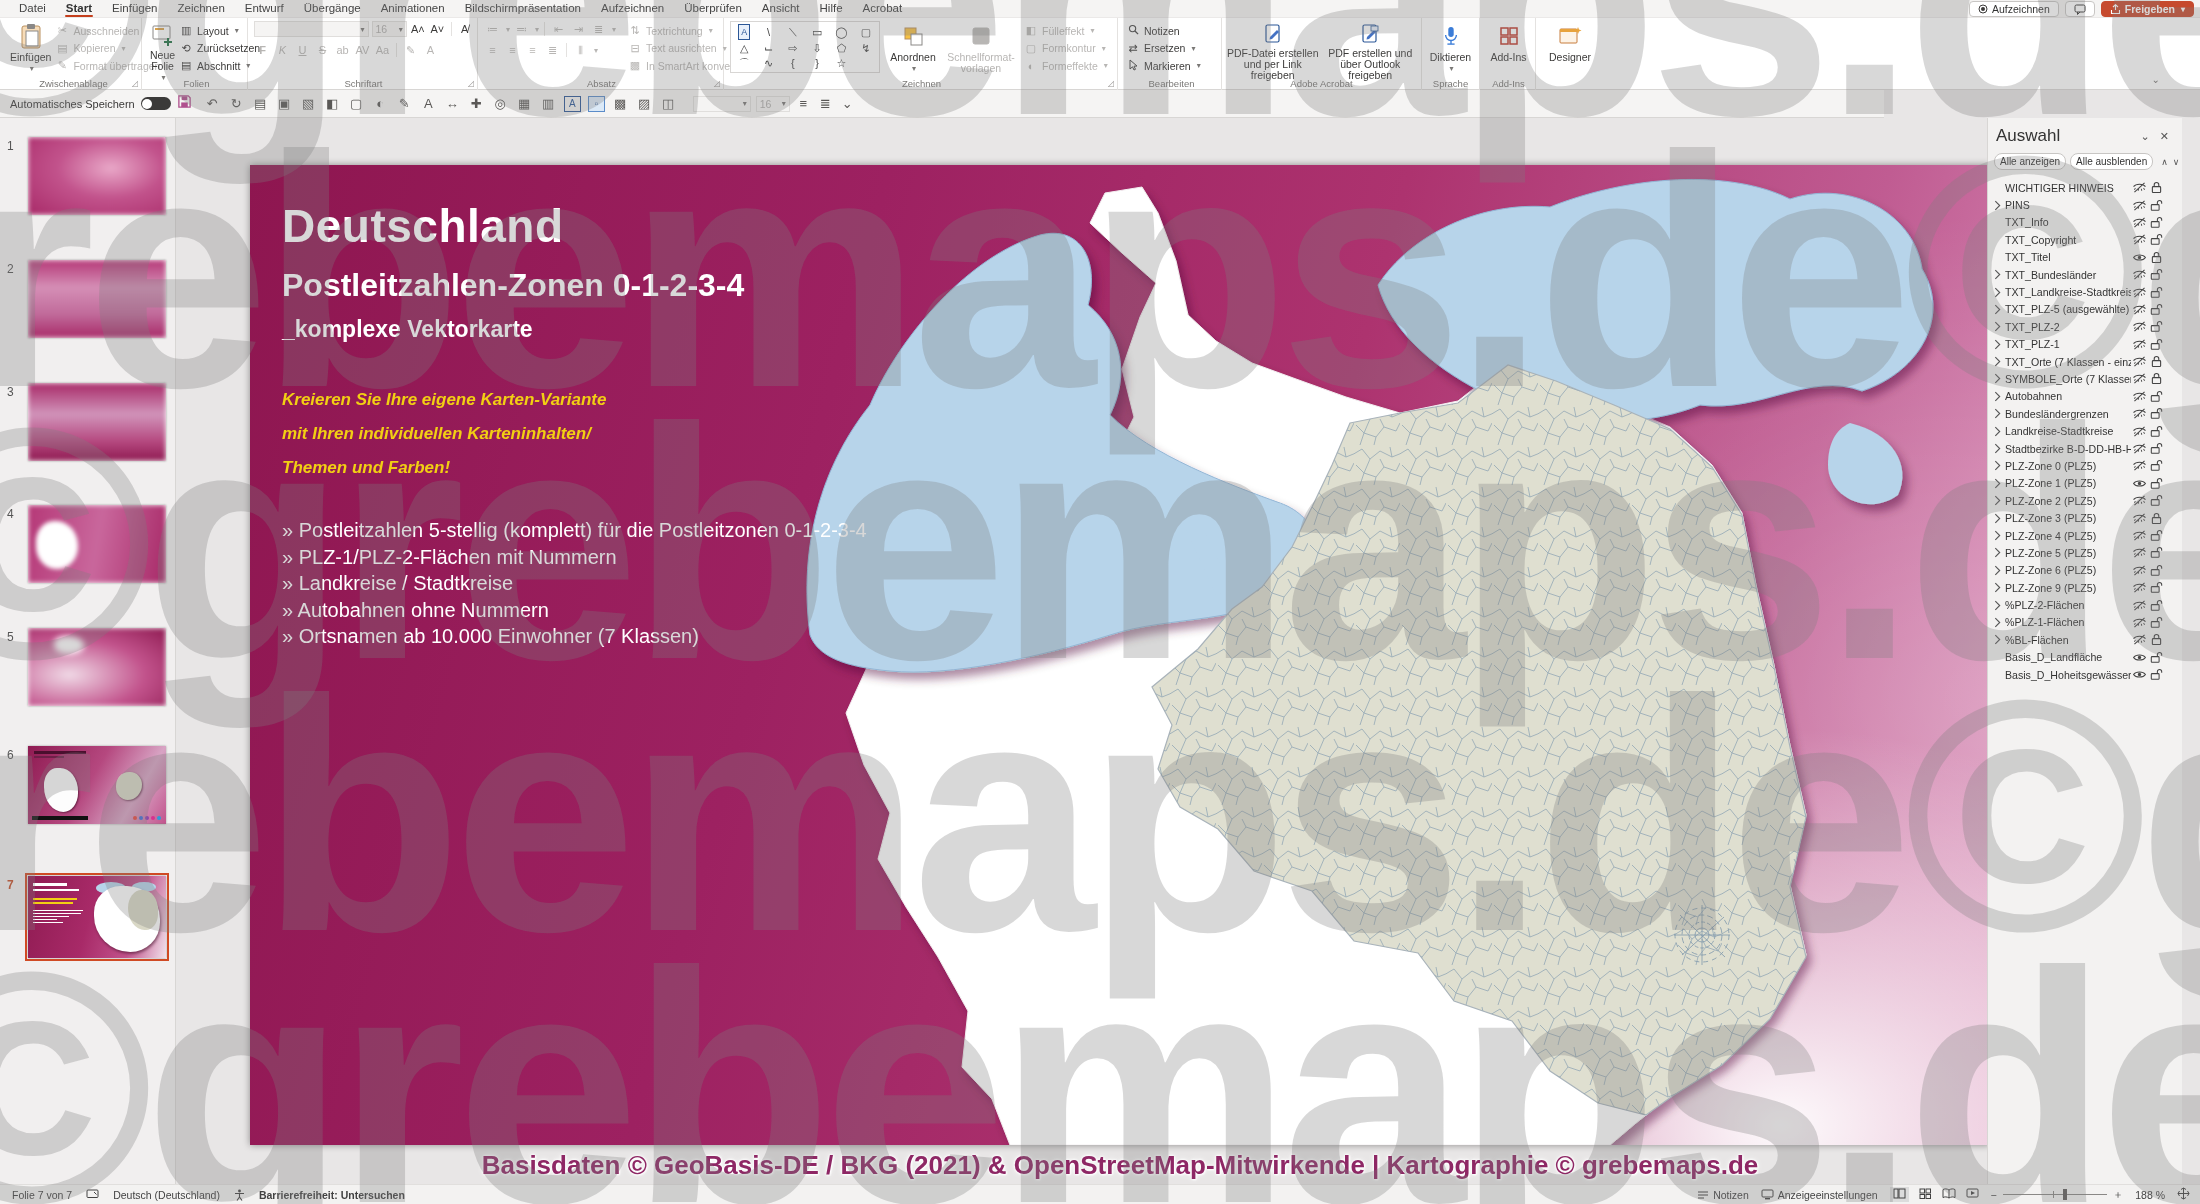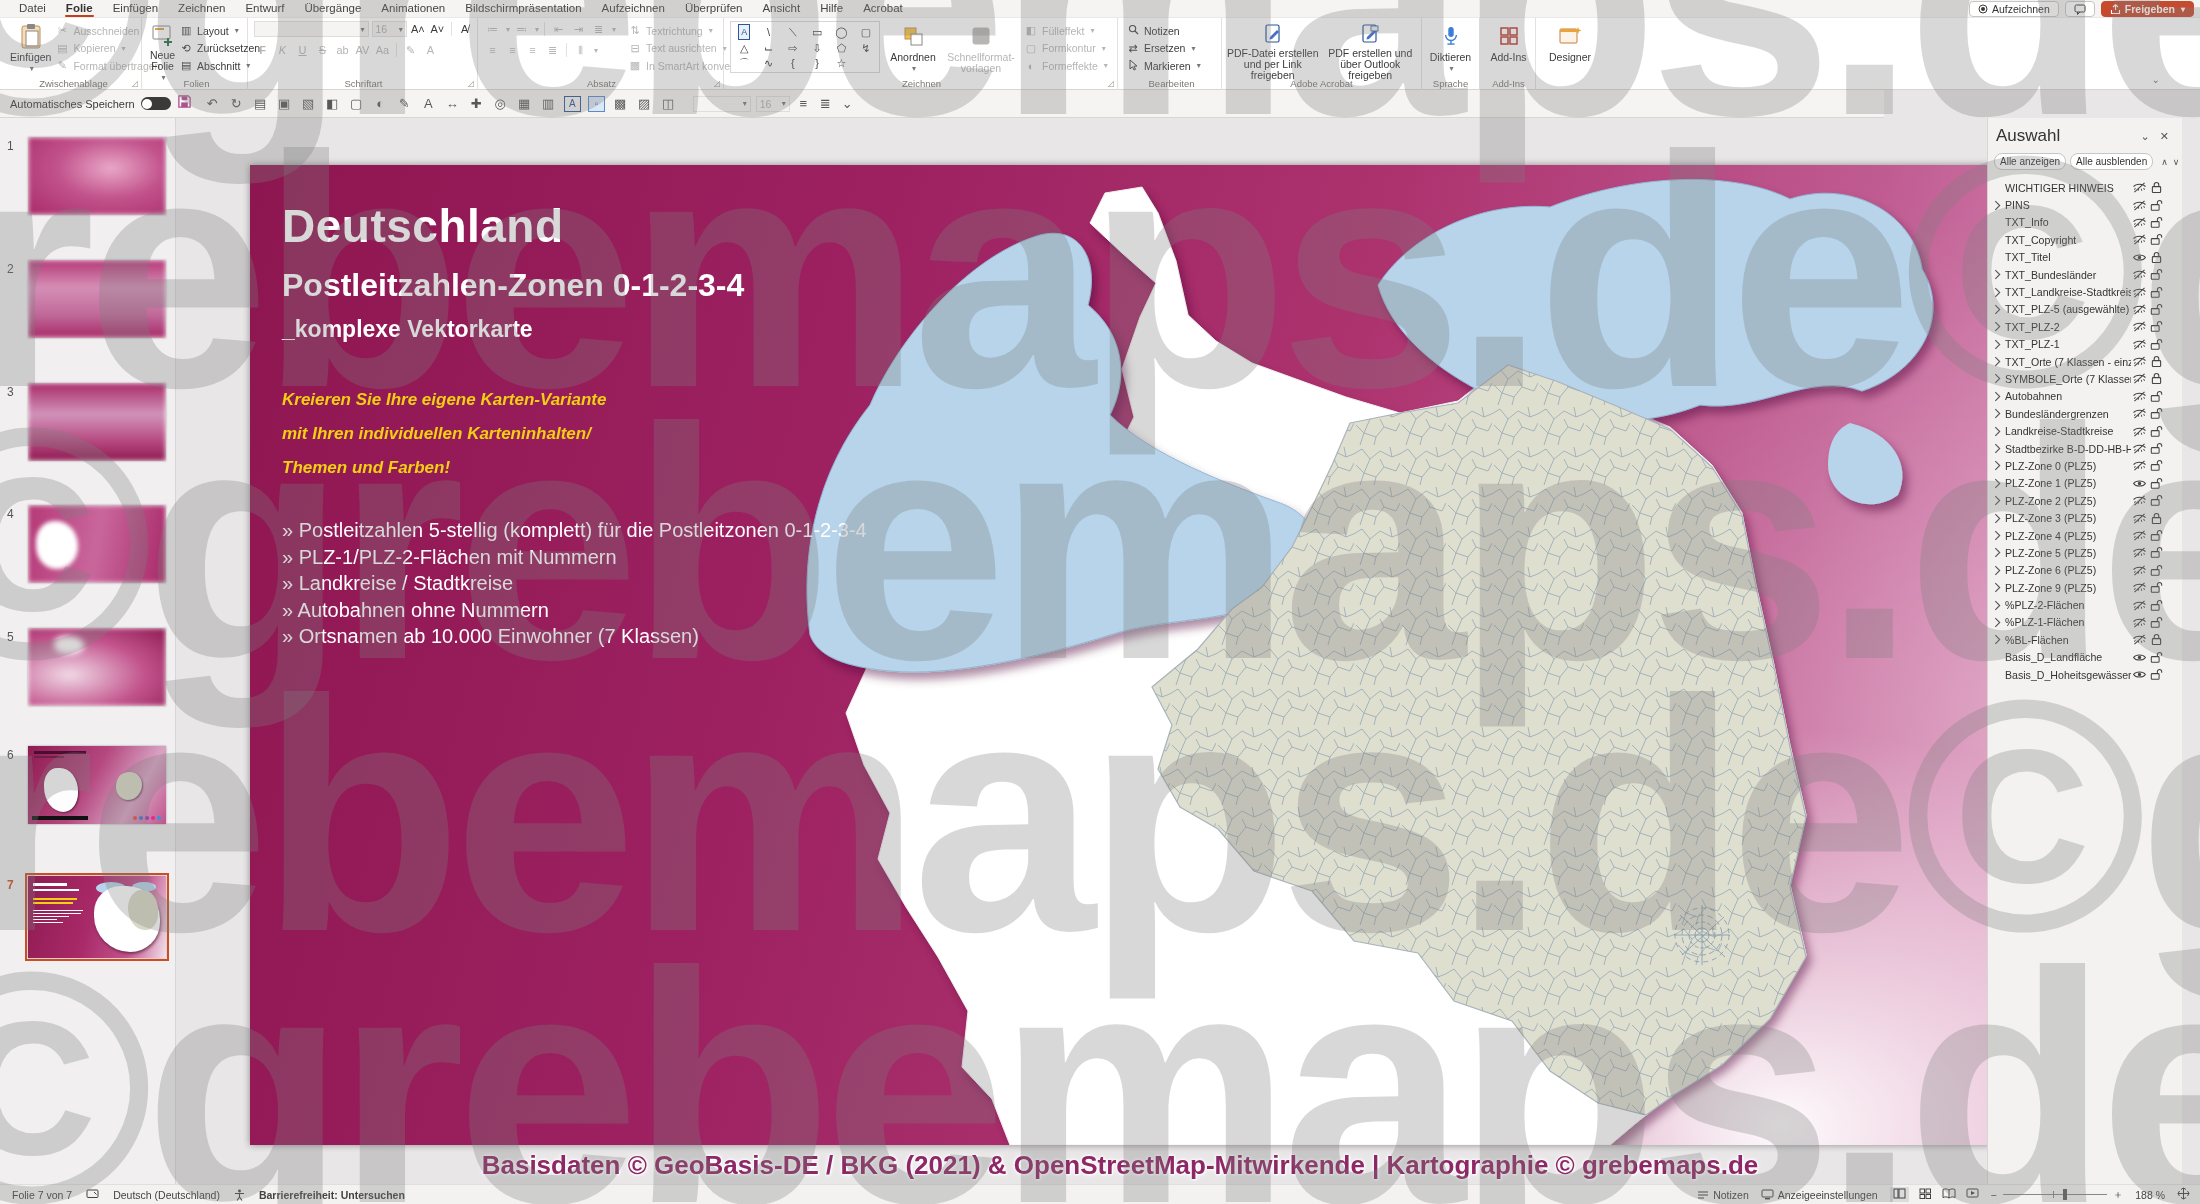--- a/index.html
+++ b/index.html
@@ -164,21 +164,21 @@
     color:rgba(125,125,125,0.30); white-space:nowrap; line-height:1; }
 </style>
 </head>
 <body>
 
 <div id="app">
 
   <div class="menubar">
     <div id="menu-items">
         <div class="menu-item">Datei</div>
-        <div class="menu-item active">Folie</div>
+        <div class="menu-item active">Start</div>
         <div class="menu-item">Einfügen</div>
         <div class="menu-item">Zeichnen</div>
         <div class="menu-item">Entwurf</div>
         <div class="menu-item">Übergänge</div>
         <div class="menu-item">Animationen</div>
         <div class="menu-item">Bildschirmpräsentation</div>
         <div class="menu-item">Aufzeichnen</div>
         <div class="menu-item">Überprüfen</div>
         <div class="menu-item">Ansicht</div>
         <div class="menu-item">Hilfe</div>

